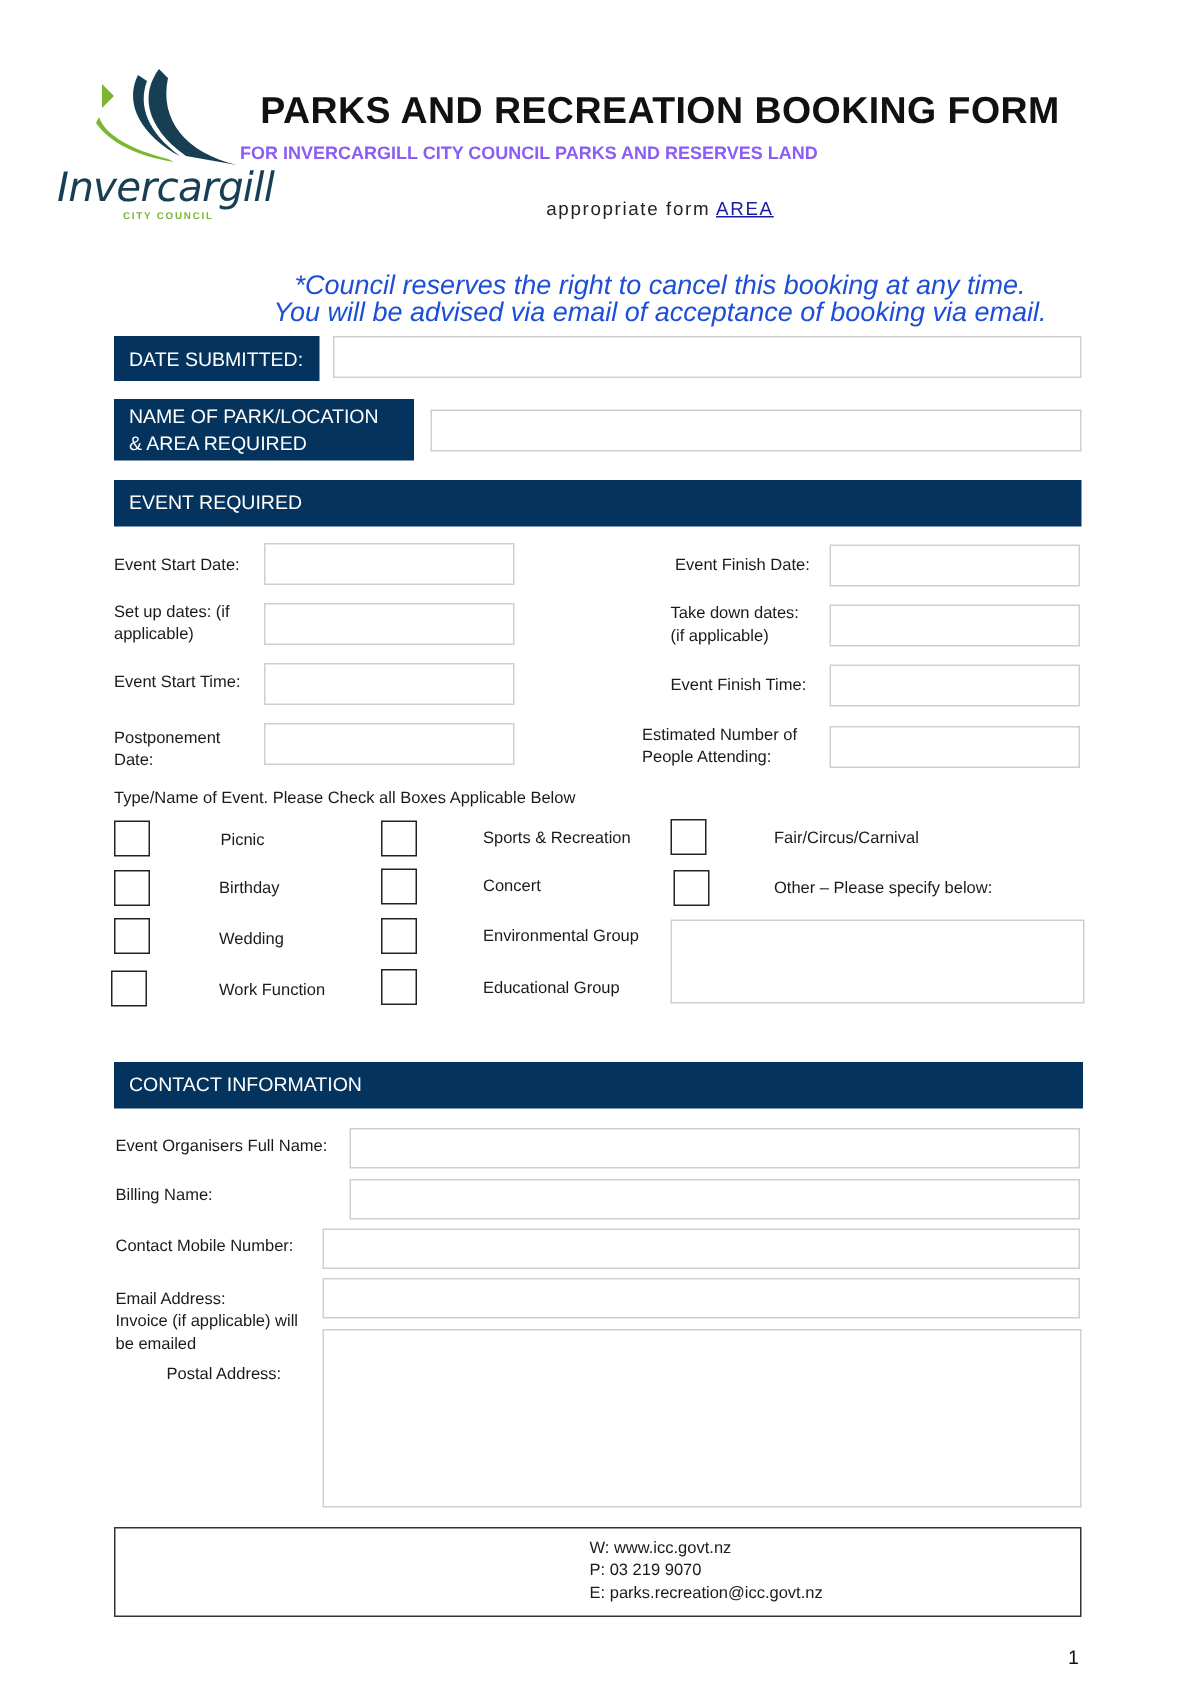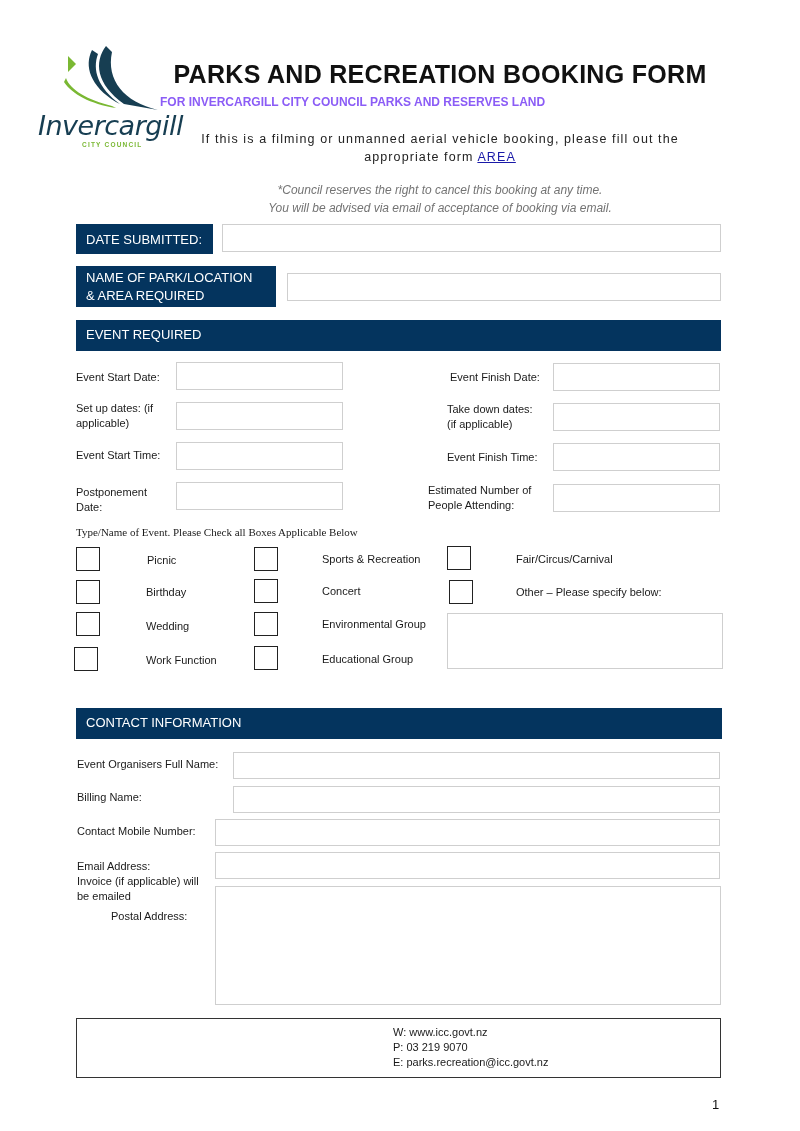--- a/index.html
+++ b/index.html
@@ -11,21 +11,21 @@
     
     .logo { left: 34px; top: 44px; width: 140px; height: 110px; }
     .logo-word { position: absolute; left: 4px; top: 66px; font-size: 27px; font-weight: normal; color: #173e52; letter-spacing: -0.5px; font-family: "DejaVu Sans", sans-serif; font-style: italic; }
     .logo-sub { position: absolute; left: 48px; top: 97px; font-size: 6.5px; font-weight: bold; color: #7ab833; letter-spacing: 1.2px; }
 
     
     .title { left: 160px; top: 60px; width: 560px; text-align: center; font-size: 25px; font-weight: bold; color: #111; letter-spacing: 0.3px; }
     .subtitle { left: 160px; top: 95px; width: 560px; text-align: left; font-size: 12px; font-weight: bold; color: #8b5cf6; }
     .intro { left: 160px; top: 130px; width: 560px; text-align: center; font-size: 12.5px; line-height: 18px; letter-spacing: 1.1px; color: #222; }
     .intro a { color: #1a1aa8; text-decoration: underline; }
-    .notice { left: 160px; top: 181px; width: 560px; text-align: center; font-size: 12px; font-style: italic; line-height: 18px; color: #737373; }
+    .notice { left: 160px; top: 181px; width: 560px; text-align: center; font-size: 18px; font-style: italic; line-height: 18px; color: #1d4ed8; }
 
     
     .navy { background: #04345e; color: #ffffff; font-size: 13px; }
     .lbl-date { left: 76px; top: 224px; width: 137px; height: 30px; padding: 8px 0 0 10px; }
     .lbl-park { left: 76px; top: 266px; width: 200px; height: 41px; padding: 3px 0 0 10px; line-height: 18px; }
     .section { left: 76px; height: 31px; padding: 7px 0 0 10px; }
     .sec-event { top: 320px; width: 645px; }
     .sec-contact { top: 708px; width: 646px; }
 
     
@@ -60,21 +60,20 @@
     <path d="M14 12 L22 20 L14 28 Z" fill="#7ab833"></path>
     <path d="M12 34 C16 46 34 56 58 62 L62 64 C36 60 18 50 10 38 Z" fill="#7ab833"></path>
   </svg>
   <div class="logo-word">Invercargill</div>
   <div class="logo-sub">CITY COUNCIL</div>
 </div>
 
 <div class="abs title">PARKS AND RECREATION BOOKING FORM</div>
 <div class="abs subtitle">FOR INVERCARGILL CITY COUNCIL PARKS AND RESERVES LAND</div>
 <div class="abs intro">
-  <div>If this is a filming or unmanned aerial vehicle booking, please fill out the</div>
   <div>
     <span>appropriate form</span>
     <a>AREA</a>
   </div>
 </div>
 <div class="abs notice">
   <div>*Council reserves the right to cancel this booking at any time.</div>
   <div>You will be advised via email of acceptance of booking via email.</div>
 </div>
 
@@ -118,21 +117,21 @@
 
 <div class="abs elbl" style="left:447px;top:450px;">Event Finish Time:</div>
 <div class="abs field ebox" style="left:553px;top:443px;"></div>
 
 <div class="abs elbl" style="left:428px;top:483px;">
   <div>Estimated Number of</div>
   <div>People Attending:</div>
 </div>
 <div class="abs field ebox" style="left:553px;top:484px;"></div>
 
-<div class="abs elbl" style="left:76px;top:525px;font-family:Liberation Serif, serif;">Type/Name of Event.  Please Check all Boxes Applicable Below</div>
+<div class="abs elbl" style="left:76px;top:525px;">Type/Name of Event.  Please Check all Boxes Applicable Below</div>
 
 <div class="abs cb" style="left:76px;top:547px;"></div>
 <div class="abs cblbl" style="left:108px;top:554px;">Picnic</div>
 <div class="abs cb" style="left:76px;top:580px;"></div>
 <div class="abs cblbl" style="left:107px;top:586px;">Birthday</div>
 <div class="abs cb" style="left:76px;top:612px;"></div>
 <div class="abs cblbl" style="left:107px;top:620px;">Wedding</div>
 <div class="abs cb" style="left:74px;top:647px;"></div>
 <div class="abs cblbl" style="left:107px;top:654px;">Work Function</div>
 

